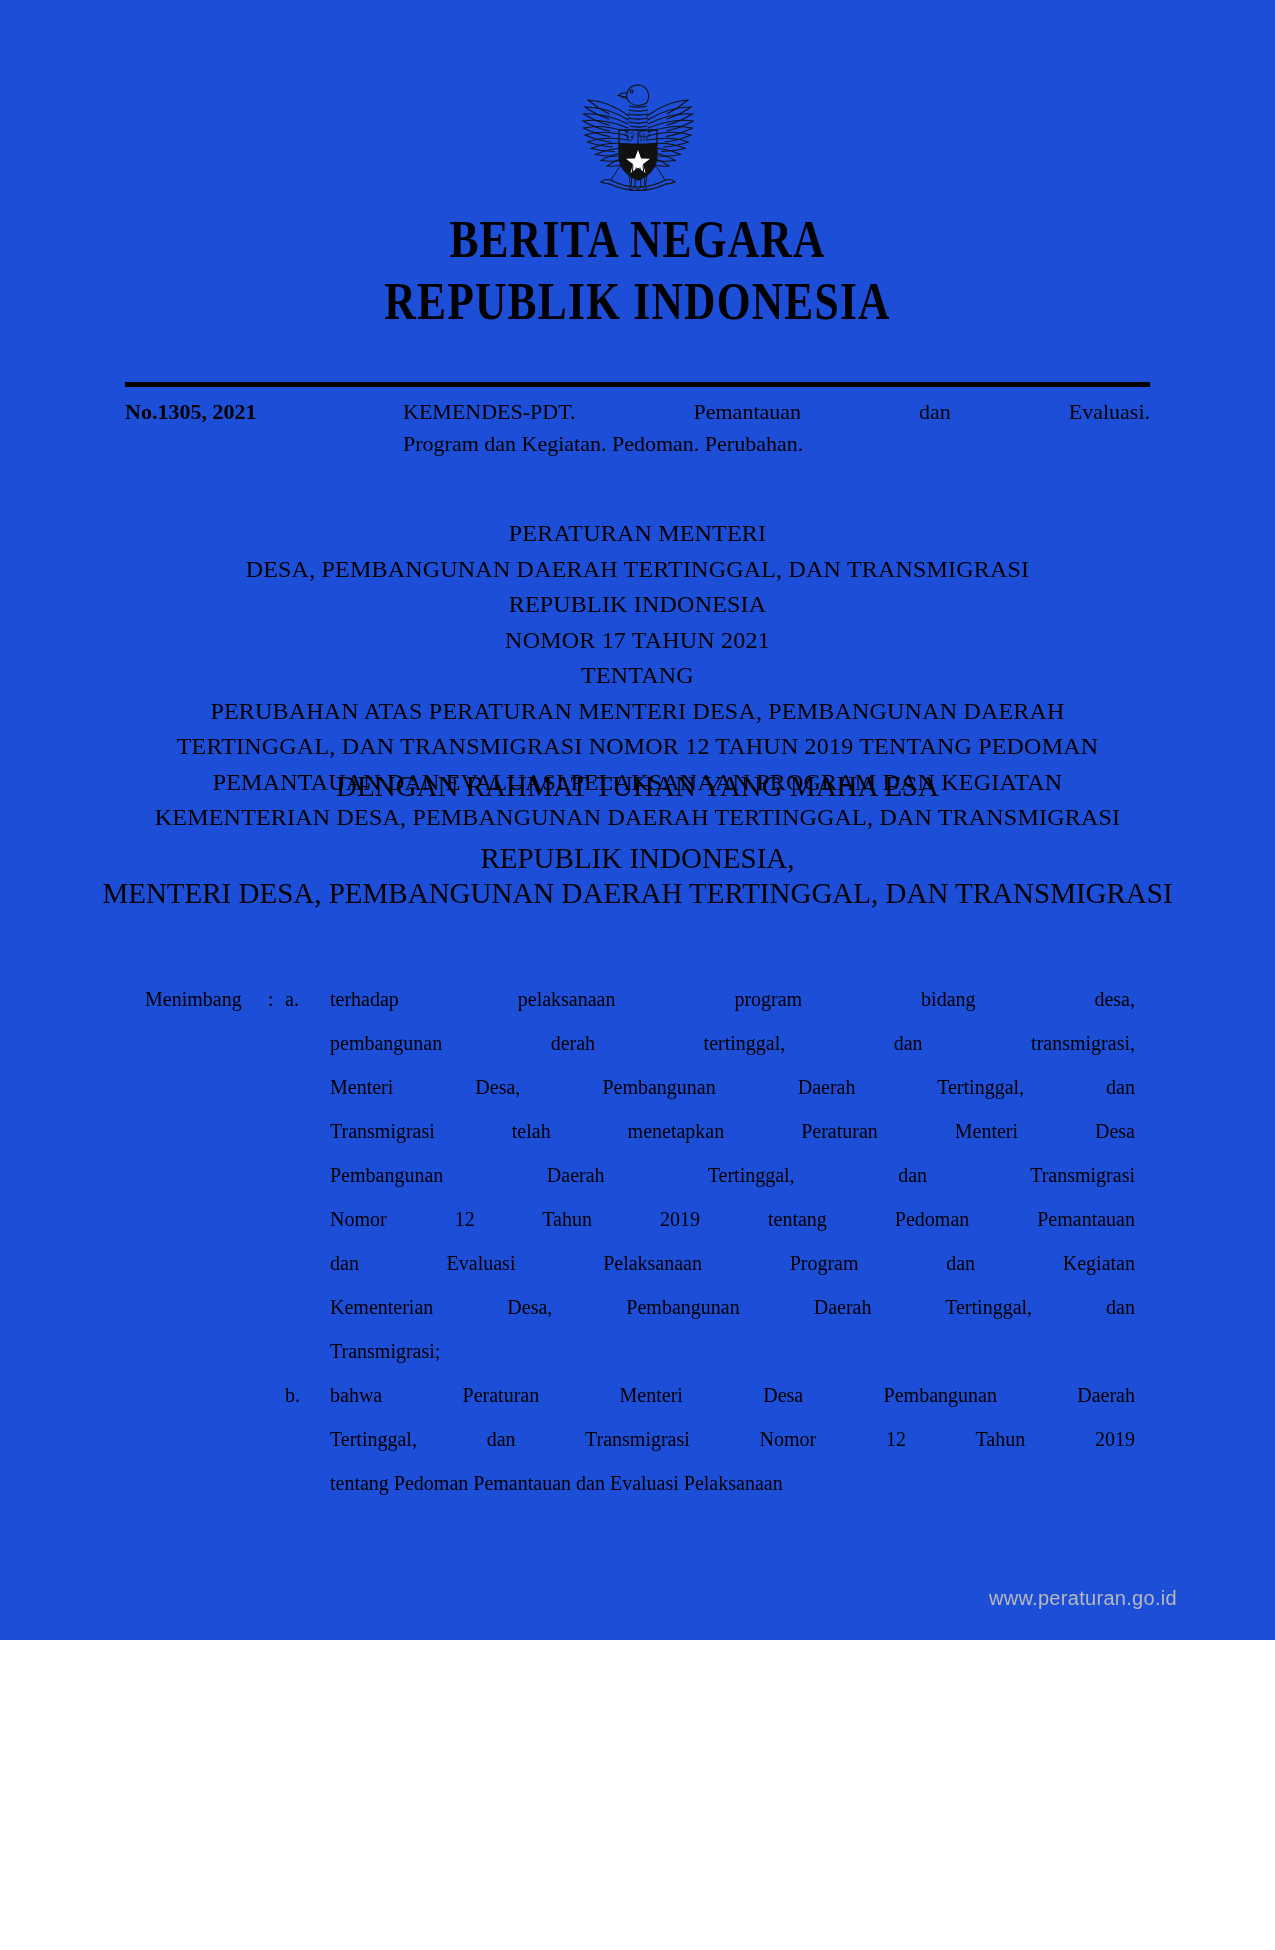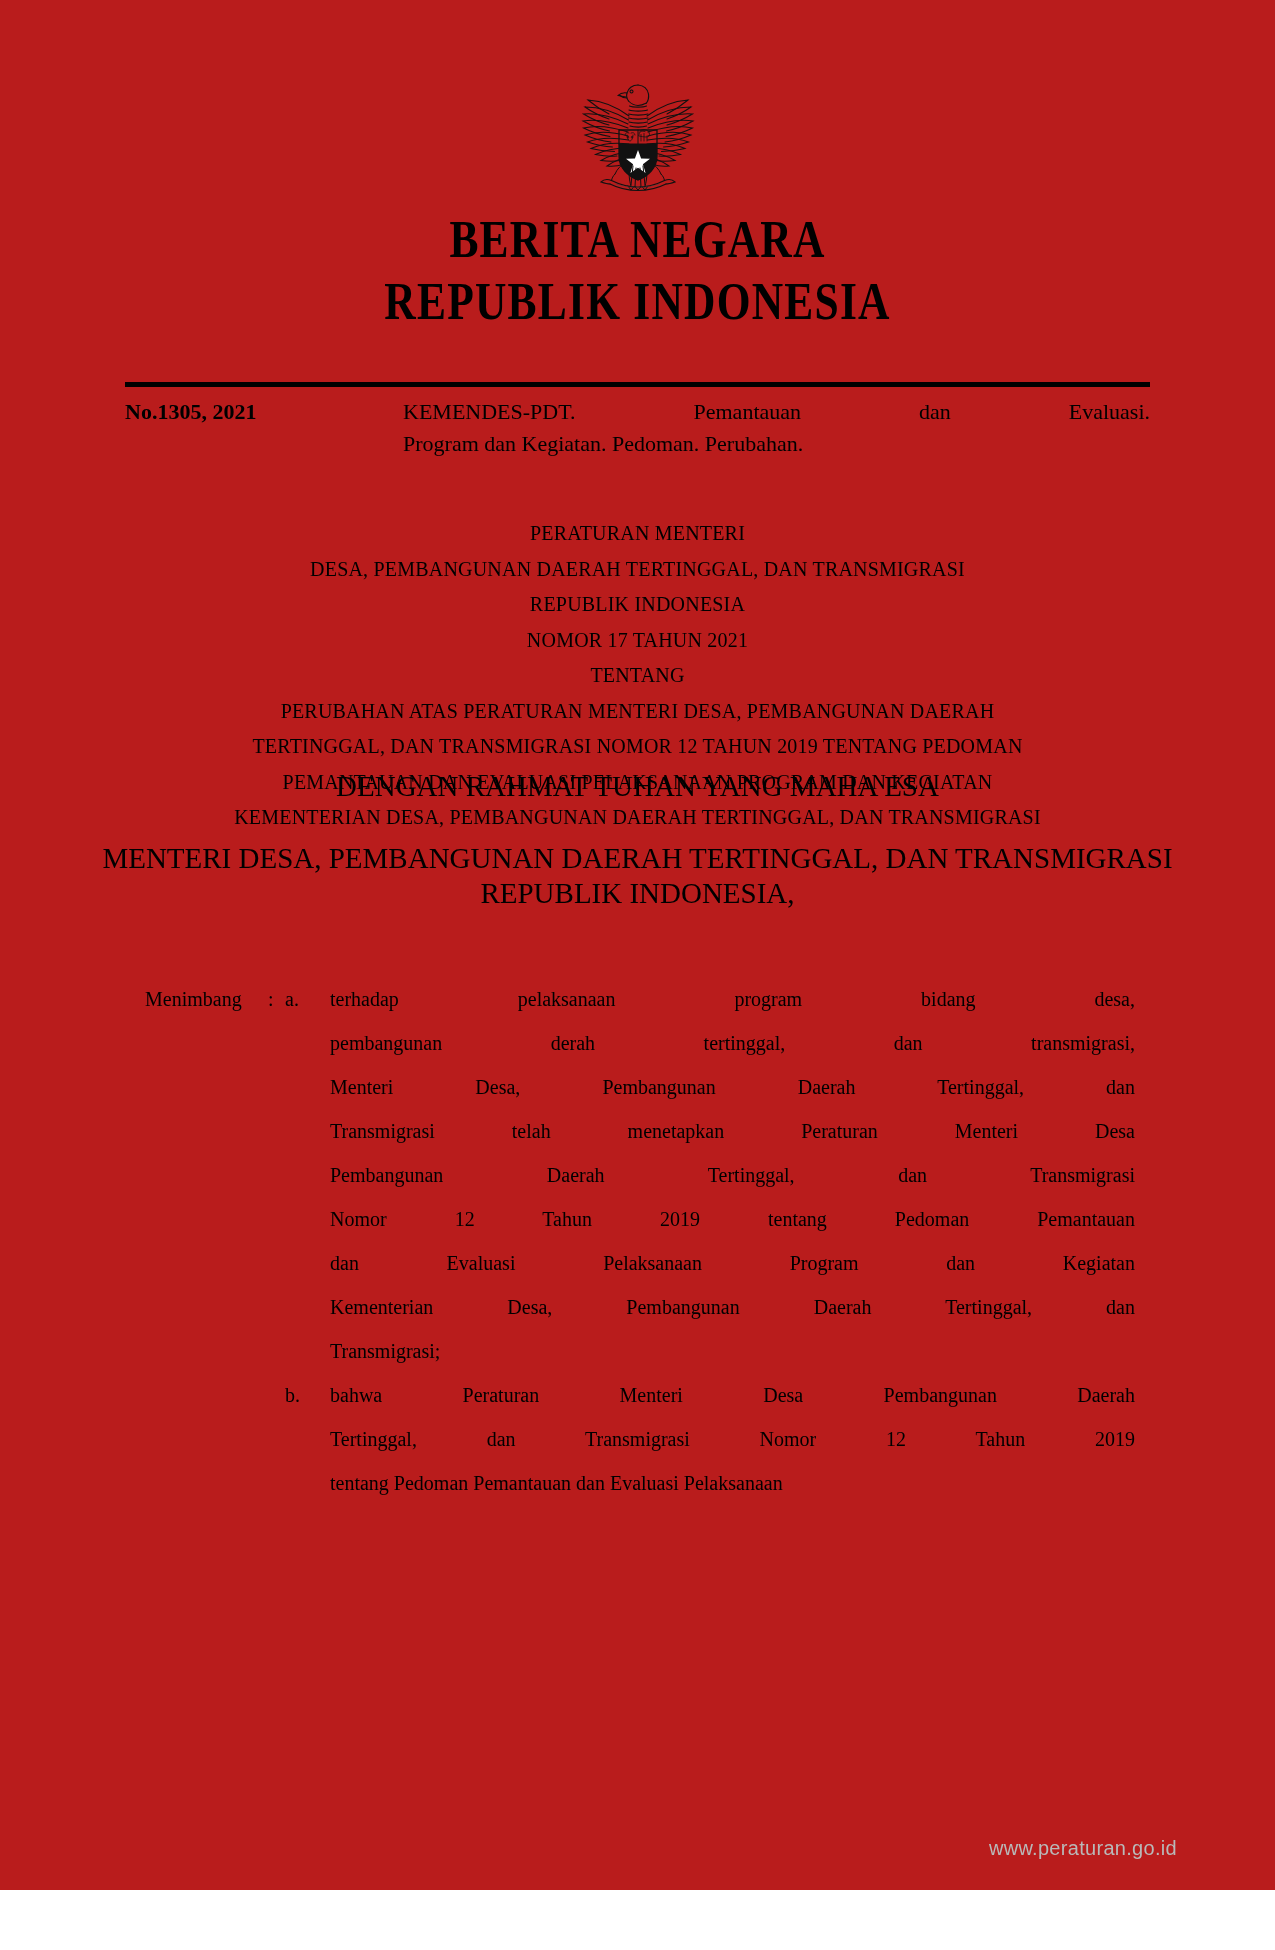--- a/index.html
+++ b/index.html
@@ -4,22 +4,22 @@
 <style>
   html, body {
     margin: 0;
     padding: 0;
     background: #ffffff;
   }
 
   .page {
     position: relative;
     width: 1275px;
-    height: 1890px;
-    background: #b91c1c;
+    height: 1640px;
+    background: #1d4ed8;
     overflow: hidden;
     font-family: "Liberation Serif", "DejaVu Serif", serif;
     color: #000000;
   }
 
   
   .emblem-wrap {
     position: absolute;
     top: 68px;
     left: 0;
@@ -90,21 +90,21 @@
     text-align: left;
   }
 
   
   .title-block {
     position: absolute;
     top: 516px;
     left: 60px;
     width: 1155px;
     text-align: center;
-    font-size: 20px;
+    font-size: 24px;
     line-height: 35.5px;
     letter-spacing: 0.2px;
   }
   .title-block .ln { white-space: nowrap; }
 
   
   .preamble {
     position: absolute;
     top: 769px;
     left: 60px;
@@ -305,22 +305,22 @@
     <div class="ln">TENTANG</div>
     <div class="ln">PERUBAHAN ATAS PERATURAN MENTERI DESA, PEMBANGUNAN DAERAH</div>
     <div class="ln">TERTINGGAL, DAN TRANSMIGRASI NOMOR 12 TAHUN 2019 TENTANG PEDOMAN</div>
     <div class="ln">PEMANTAUAN DAN EVALUASI PELAKSANAAN PROGRAM DAN KEGIATAN</div>
     <div class="ln">KEMENTERIAN DESA, PEMBANGUNAN DAERAH TERTINGGAL, DAN TRANSMIGRASI</div>
   </div>
 
   <div class="preamble">
     <div class="ln">DENGAN RAHMAT TUHAN YANG MAHA ESA</div>
     <div class="spacer"></div>
+    <div class="ln">REPUBLIK INDONESIA,</div>
     <div class="ln">MENTERI DESA, PEMBANGUNAN DAERAH TERTINGGAL, DAN TRANSMIGRASI</div>
-    <div class="ln">REPUBLIK INDONESIA,</div>
   </div>
 
   <div class="considering">
     <div class="label">Menimbang</div>
     <div class="colon">:</div>
     <div class="items">
 
       <div class="item">
         <span class="marker">a.</span>
         <div class="body">

